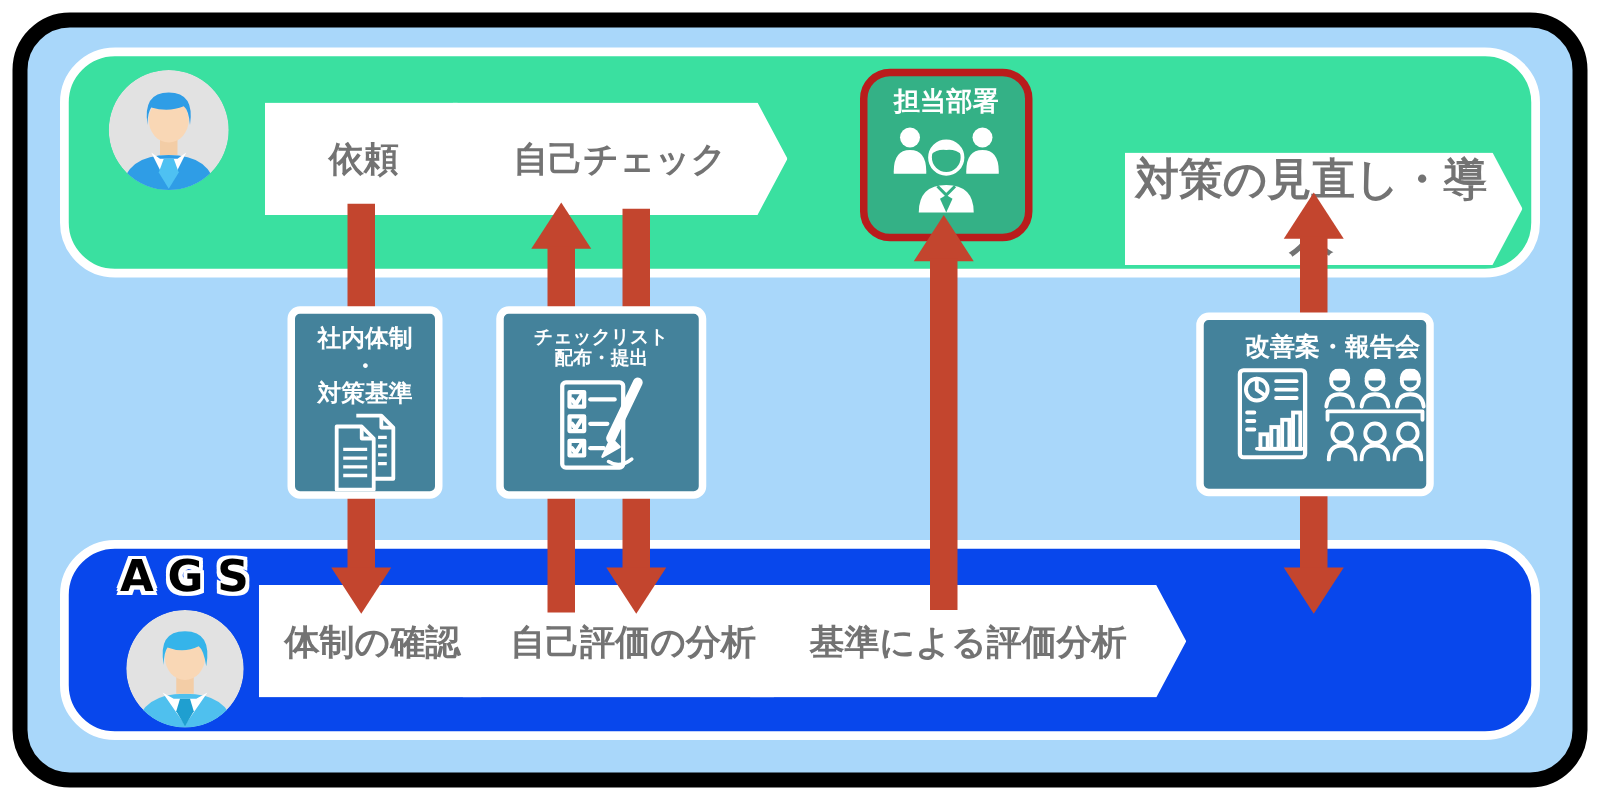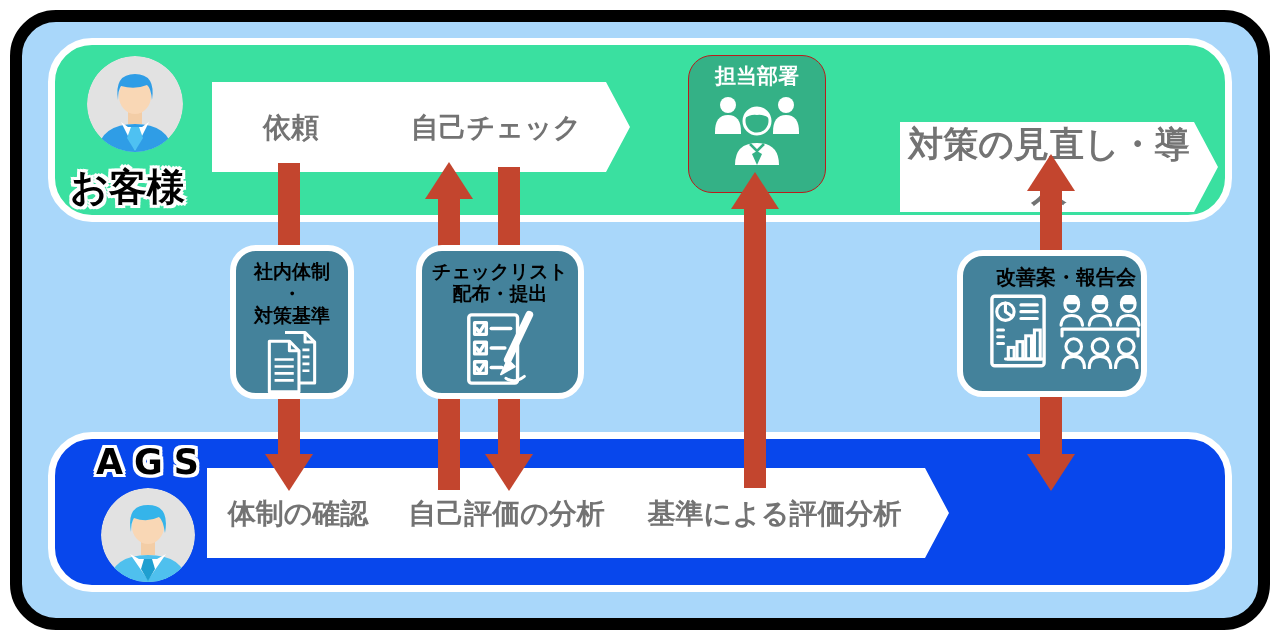--- a/index.html
+++ b/index.html
@@ -30,30 +30,30 @@
   .chev{background:#fff;display:flex;align-items:center;justify-content:center;
         color:#737373;font-weight:bold;text-align:center;z-index:10;line-height:1.25;}
   .chev.start{clip-path:polygon(0 0,calc(100% - 24px) 0,100% 50%,calc(100% - 24px) 100%,0 100%);}
   .chev.mid{clip-path:polygon(0 0,calc(100% - 24px) 0,100% 50%,calc(100% - 24px) 100%,0 100%,22px 50%);}
   .chev-top{top:82px;height:90px;font-size:28px;}
   .chev-bottom{top:468px;height:90px;font-size:28px;}
   #step-taisaku{font-size:35px;margin-top:40px;}
   #step-kadai{font-size:25px;}
 
   
-  .pbox{box-sizing:border-box;background:#44829b;border:6px solid #fff;border-radius:26px;
+  .pbox{box-sizing:border-box;background:#44829b;border:6px solid #fff;border-radius:10px;
         z-index:40;display:flex;flex-direction:column;align-items:center;
-        color:#000000;font-weight:bold;text-align:center;}
+        color:#ffffff;font-weight:bold;text-align:center;}
   .pbox .txt{line-height:1.15;margin-top:10px;}
-  #dept-box{box-sizing:border-box;background:#34b186;border:1px solid #b91c1c;border-radius:24px;
+  #dept-box{box-sizing:border-box;background:#34b186;border:6px solid #b91c1c;border-radius:24px;
         z-index:12;display:flex;flex-direction:column;align-items:center;
         color:#fff;font-weight:bold;left:688px;top:55px;width:138px;height:138px;}
   #dept-box .txt{font-size:21px;margin-top:10px;line-height:1;}
   #box-internal{left:230px;top:245px;width:124px;height:154px;font-size:19px;}
-  #box-checklist{left:397px;top:245px;width:168px;height:154px;font-size:19px;margin-left:19px;}
+  #box-checklist{left:397px;top:245px;width:168px;height:154px;font-size:15px;}
   #box-hearing{left:685px;top:248px;width:144px;height:152px;font-size:22px;}
   #box-report{left:957px;top:250px;width:190px;height:147px;font-size:20px;padding-left:28px;}
   .icon-row{display:flex;gap:10px;align-items:flex-end;margin-top:4px;}
 
   
   #arrows{left:0;top:0;width:1280px;height:640px;z-index:30;pointer-events:none;}
 </style>
 </head>
 <body>
 
@@ -74,21 +74,20 @@
     <g clip-path="url(#ca)">
       <circle cx="48" cy="48" r="48" fill="#e2e2e2"></circle>
       <path d="M10 96 q4 -28 38 -28 q34 0 38 28 Z" fill="#2f9de6"></path>
       <path d="M34 66 L48 94 L62 66 L55 71 H41 Z" fill="#fff"></path>
       <path d="M44 71 h8 l4 11 -8 13 -8 -13 Z" fill="#4ec1f2"></path>
       <rect x="41" y="54" width="14" height="14" fill="#f3cda6"></rect>
       <ellipse cx="48" cy="40" rx="16" ry="18" fill="#f9d7b5"></ellipse>
       <path d="M31 44 q-4 -26 17 -26 q21 0 17 26 q-1 -12 -5 -15 q-12 5 -26 1 q-3 4 -3 14 Z" fill="#2f9de6"></path>
     </g>
   </svg>
-  <div id="customer-label" class="abs lane-label">お客様</div>
 
   <svg class="abs avatar" style="left:101px;top:488px" width="94" height="94" viewBox="0 0 94 94">
     <defs>
         <clipPath id="aa">
           <circle cx="47" cy="47" r="47"></circle>
         </clipPath>
       </defs>
     <g clip-path="url(#aa)">
       <circle cx="47" cy="47" r="47" fill="#e2e2e2"></circle>
       <path d="M8 94 q4 -27 39 -27 q35 0 39 27 Z" fill="#4fc0ee"></path>

